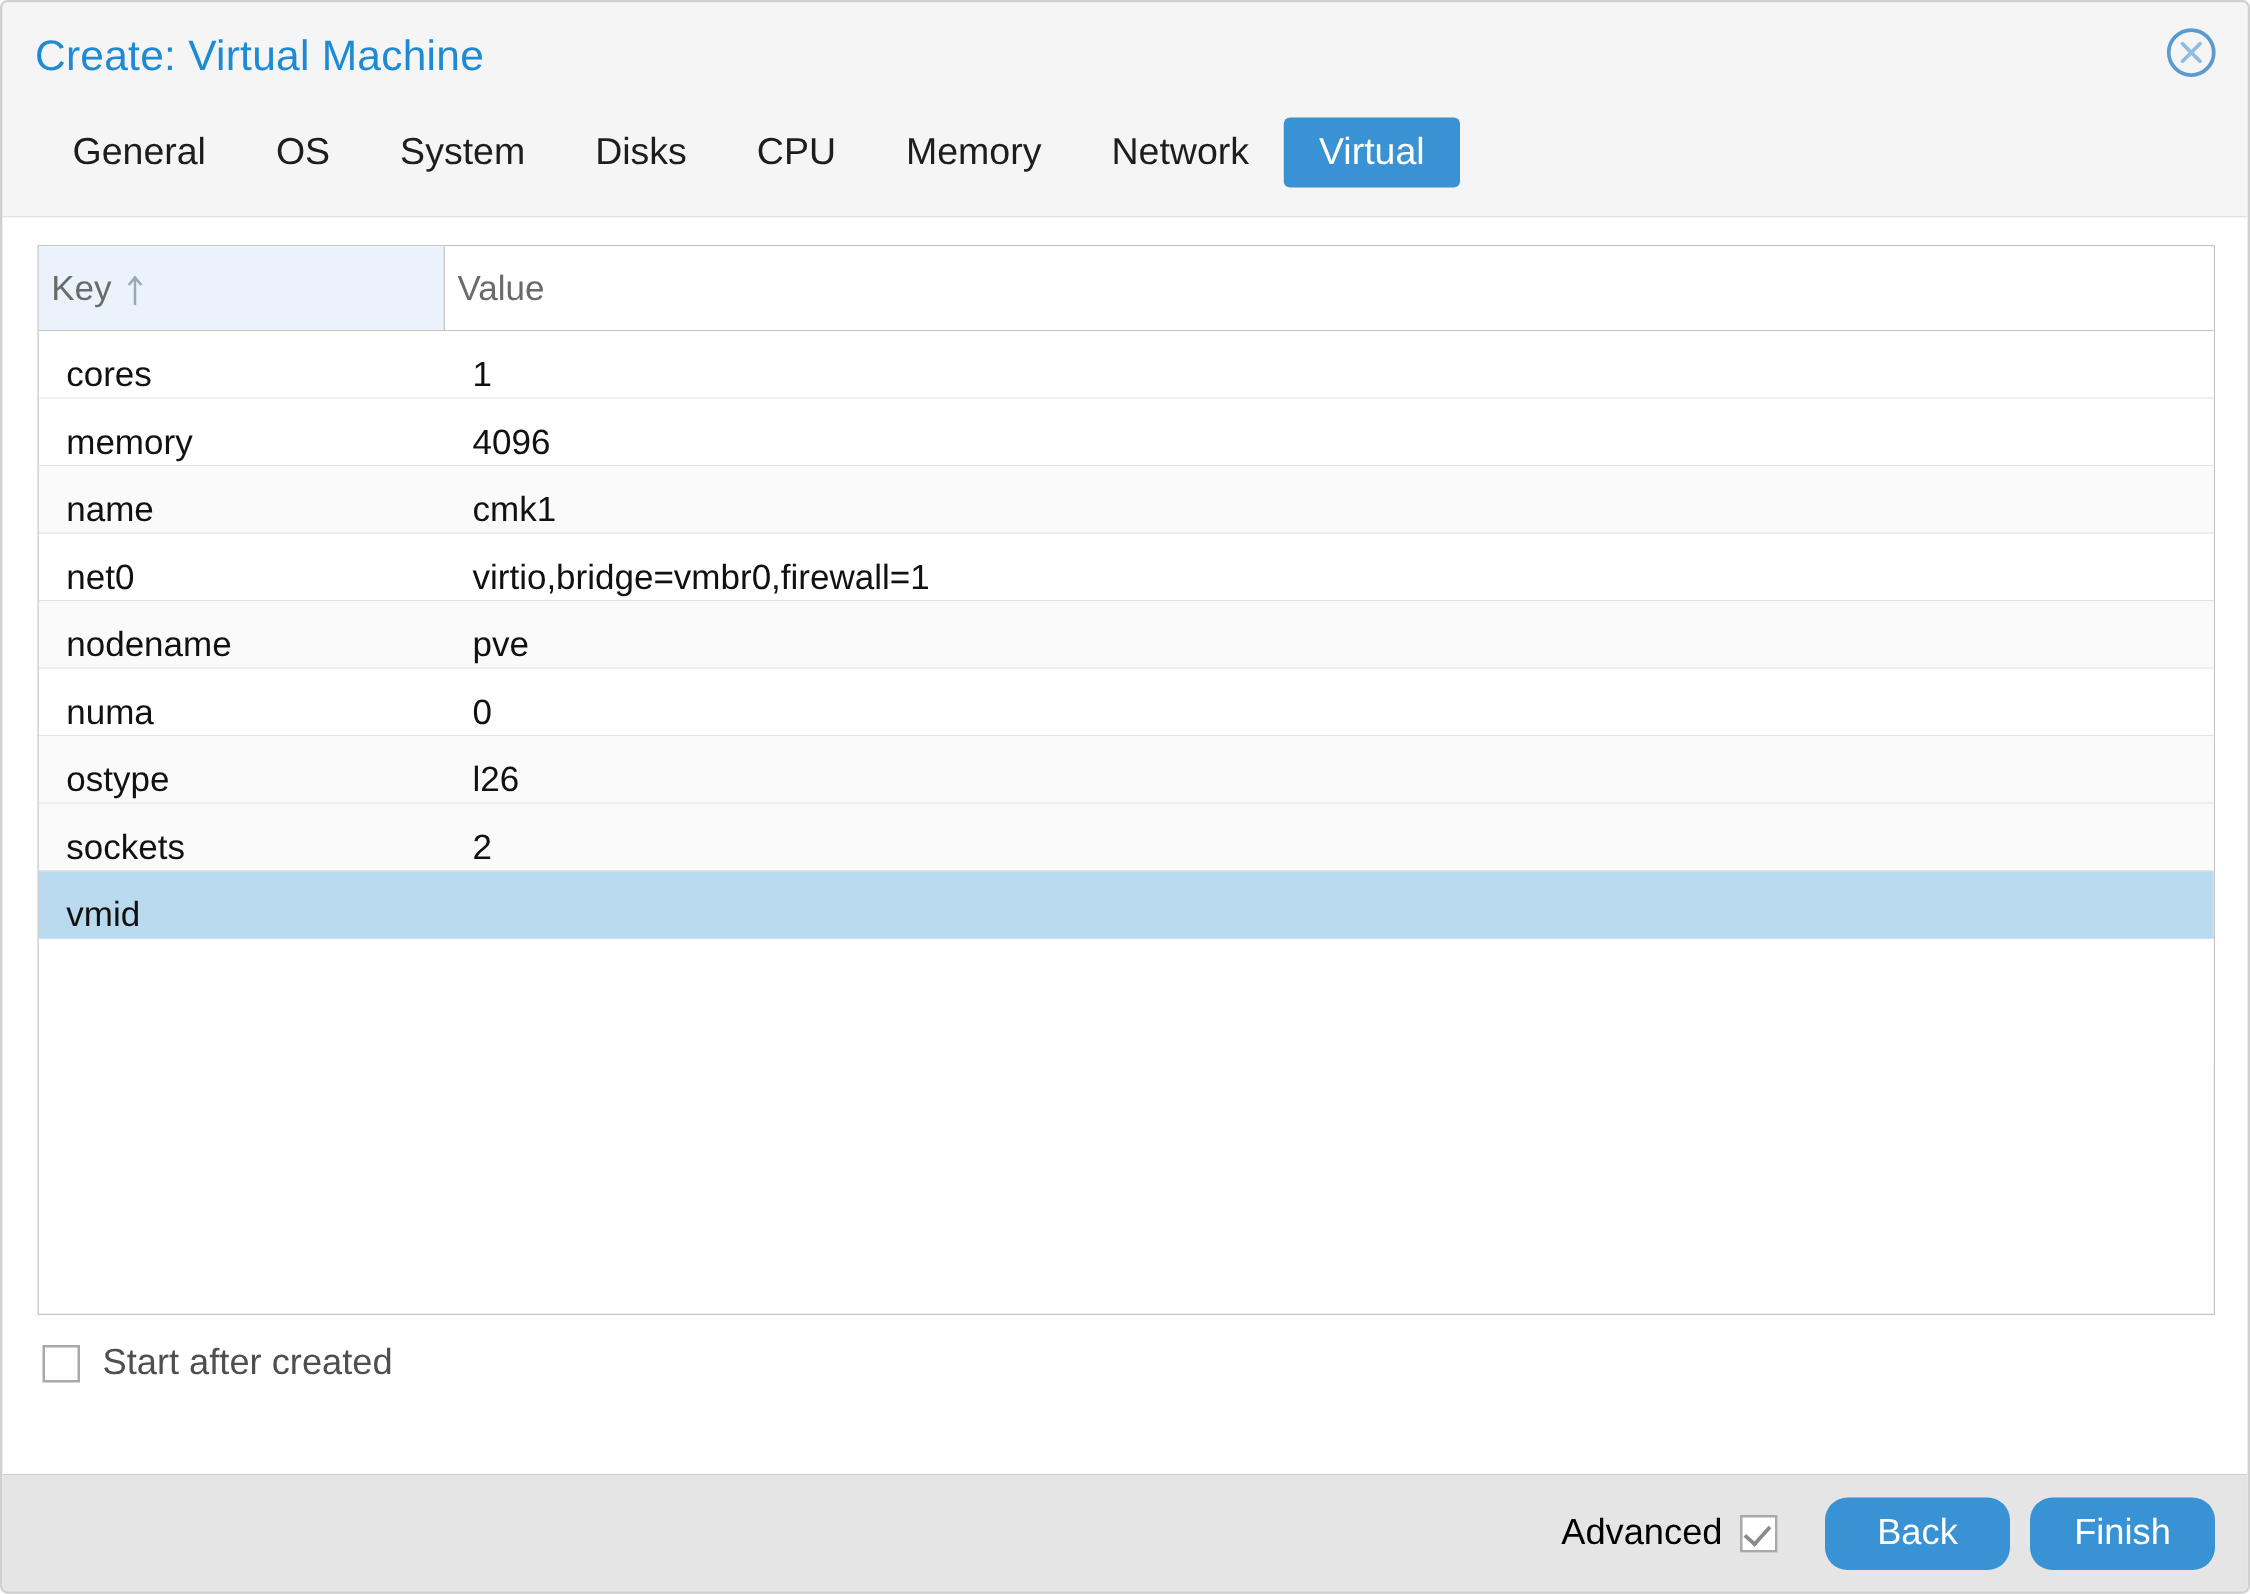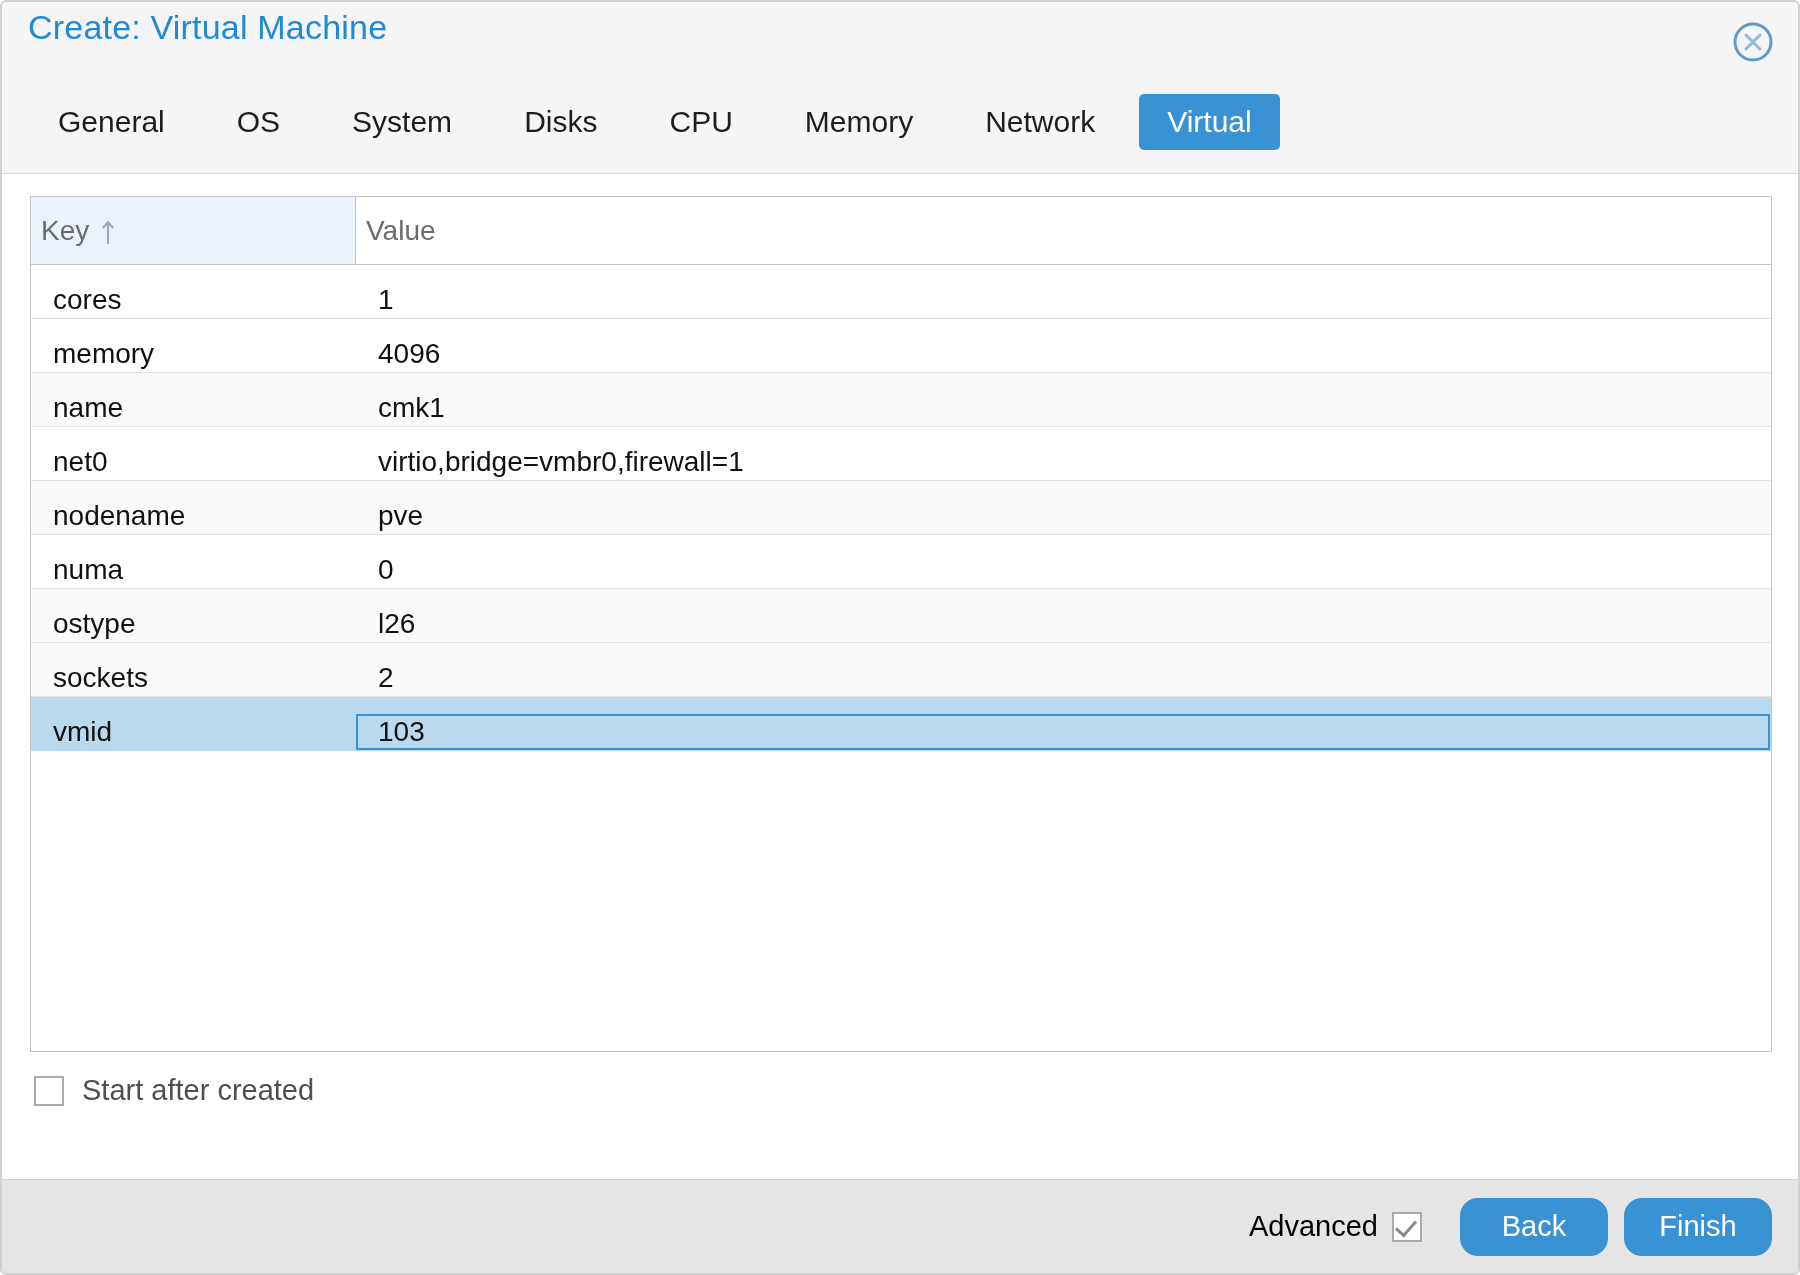--- a/index.html
+++ b/index.html
@@ -35,21 +35,21 @@
     height: 172px;
     flex: 0 0 172px;
     background: #f5f5f5;
     border-bottom: 1px solid #dcdcdc;
     box-sizing: border-box;
   }
 
   .dlg-title {
     position: absolute;
     left: 26px;
-    top: 6px;
+    top: 24px;
     font-size: 34px;
     color: #1f8ad4;
     letter-spacing: 0.2px;
     white-space: nowrap;
   }
 
   .close-btn {
     position: absolute;
     right: 22px;
     top: 17px;
@@ -58,21 +58,21 @@
     cursor: pointer;
   }
 
   .tabbar {
     position: absolute;
     left: 28px;
     top: 92px;
     height: 56px;
     display: flex;
     align-items: center;
-    gap: 16px;
+    gap: 0px;
   }
   .tab {
     font-size: 30px;
     color: #1d1d1d;
     padding: 10px 28px;
     border-radius: 5px;
     white-space: nowrap;
     cursor: pointer;
     line-height: 36px;
   }
@@ -323,21 +323,20 @@
           <div class="grid-row alt">
             <div class="gr-key">ostype</div>
             <div class="gr-val">l26</div>
           </div>
           <div class="grid-row alt">
             <div class="gr-key">sockets</div>
             <div class="gr-val">2</div>
           </div>
           <div class="grid-row selected">
             <div class="gr-key">vmid</div>
-            <div class="gr-val">103</div>
           </div>
         </div>
 
       <div class="grid-filler"></div>
     </div>
 
     <div class="startrow">
       <span class="cbox" id="start-cb"></span>
       <span class="lbl">Start after created</span>
     </div>

